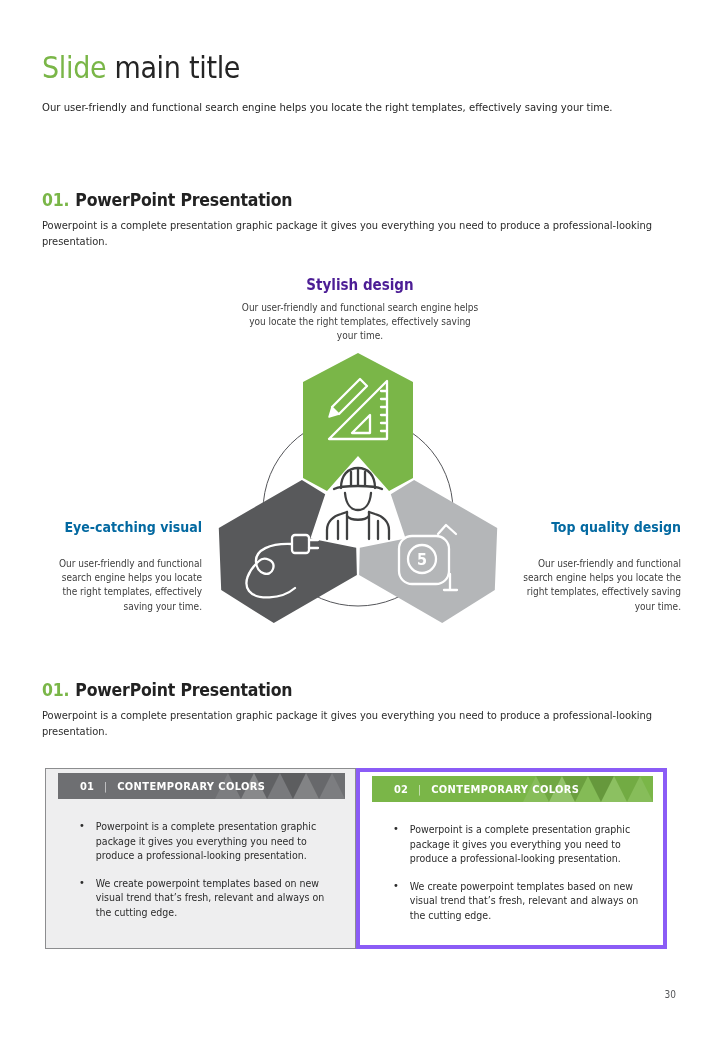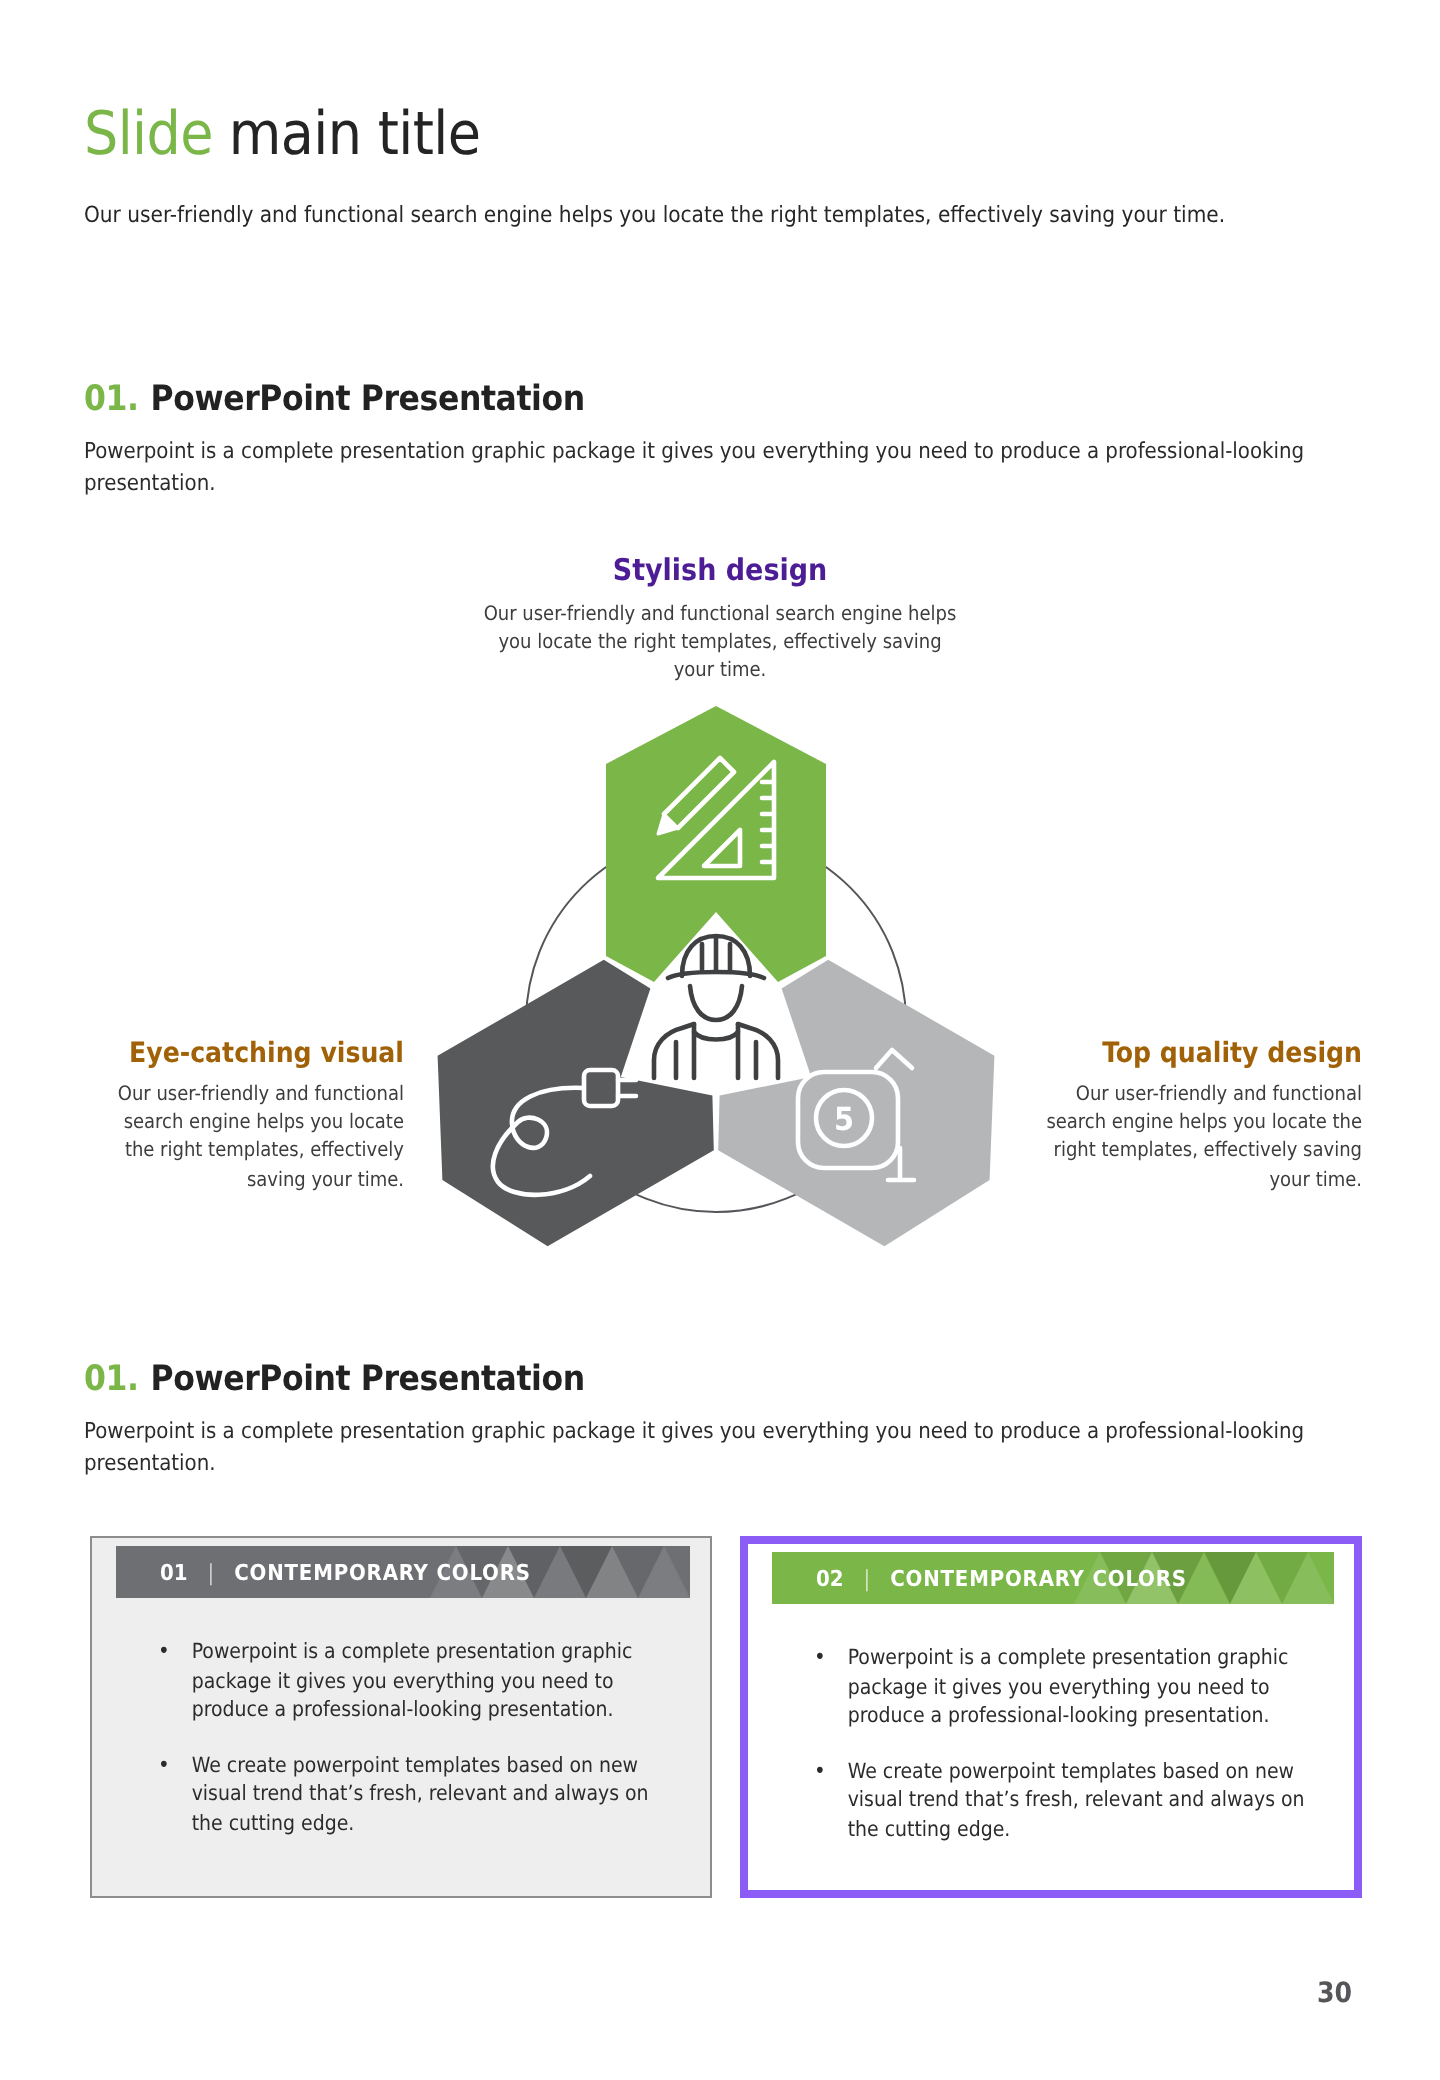--- a/index.html
+++ b/index.html
@@ -22,43 +22,43 @@
   .sec { position:absolute; left:42px; width:636px; }
   .sec-1 { top:190px; } .sec-2 { top:680px; }
   .sec h2 { font-size:17.5px; font-weight:bold; color:#222222; letter-spacing:-0.2px; }
   .sec h2 .num { color:#7ab648; margin-right:6px; }
   .sec p { margin-top:8px; font-size:11px; line-height:15.5px; color:#2b2b2b; }
   
   .dg-label { position:absolute; }
   .dg-top { top:276px; left:238px; width:244px; text-align:center; }
   .dg-left { top:519px; left:45px; width:157px; text-align:right; }
   .dg-right { top:519px; left:519px; width:162px; text-align:right; }
-  .dg-label h3 { font-size:14px; font-weight:bold; color:#a16207; margin-bottom:6px; }
+  .dg-label h3 { font-size:14px; font-weight:bold; color:#0369a1; margin-bottom:22px; }
   .dg-top h3 { color:#4c1d95; font-size:15px; margin-bottom:7px; }
   .dg-label p { font-size:10px; line-height:14.2px; color:#3d3d3d; }
   .dg-svg { position:absolute; top:350px; left:198px; }
   
-  .cards { position:absolute; top:768px; left:45px; width:553px; display:flex; gap:14px; }
+  .cards { position:absolute; top:768px; left:45px; width:553px; display:flex; }
   .card { width:311px; height:181px; position:relative; }
   .card-gray  { background:#eeeeef; border:1px solid #8c8d8f; }
   .card-green { background:#ffffff; border:4px solid #8b5cf6; }
   .card-hdr { position:relative; margin:4px 10px 0 12px; height:26px;
     display:flex; align-items:center; padding-left:22px; overflow:hidden; }
   .card-gray  .card-hdr { background:#6e6f72; }
   .card-green .card-hdr { background:#7ab648; }
   .card-hdr span { position:relative; z-index:2; color:#ffffff; font-weight:bold; font-size:11px; }
   .card-hdr .div { margin:0 10px; font-weight:normal; opacity:.65; }
   .card-hdr .ttl { letter-spacing:.4px; }
   .hdr-pattern { position:absolute; right:0; top:0; height:26px; width:130px; z-index:1; }
   .bullets { padding:20px 16px 0 33px; }
   .bullet { display:flex; margin-bottom:13px; }
   .bullet::before { content:"•"; font-size:11px; color:#2b2b2b; margin-right:11px; line-height:14.5px; }
   .bullet span { font-size:10.5px; line-height:14.5px; color:#2b2b2b; width:246px; }
   
-  .pageno { position:absolute; top:989px; right:44px; font-size:14px; color:#555659;font-weight:bold; }
+  .pageno { position:absolute; top:989px; right:44px; font-size:10px; color:#555659; }
 </style>
 </head>
 <body>
 
 <div class="page">
 
   <h1 class="title"><span class="t-accent">Slide</span><span class="t-rest">main title</span></h1>
   <p class="subtitle">Our user-friendly and functional search engine helps you locate the right templates, effectively saving your time.</p>
 
   <section class="sec sec-1">

